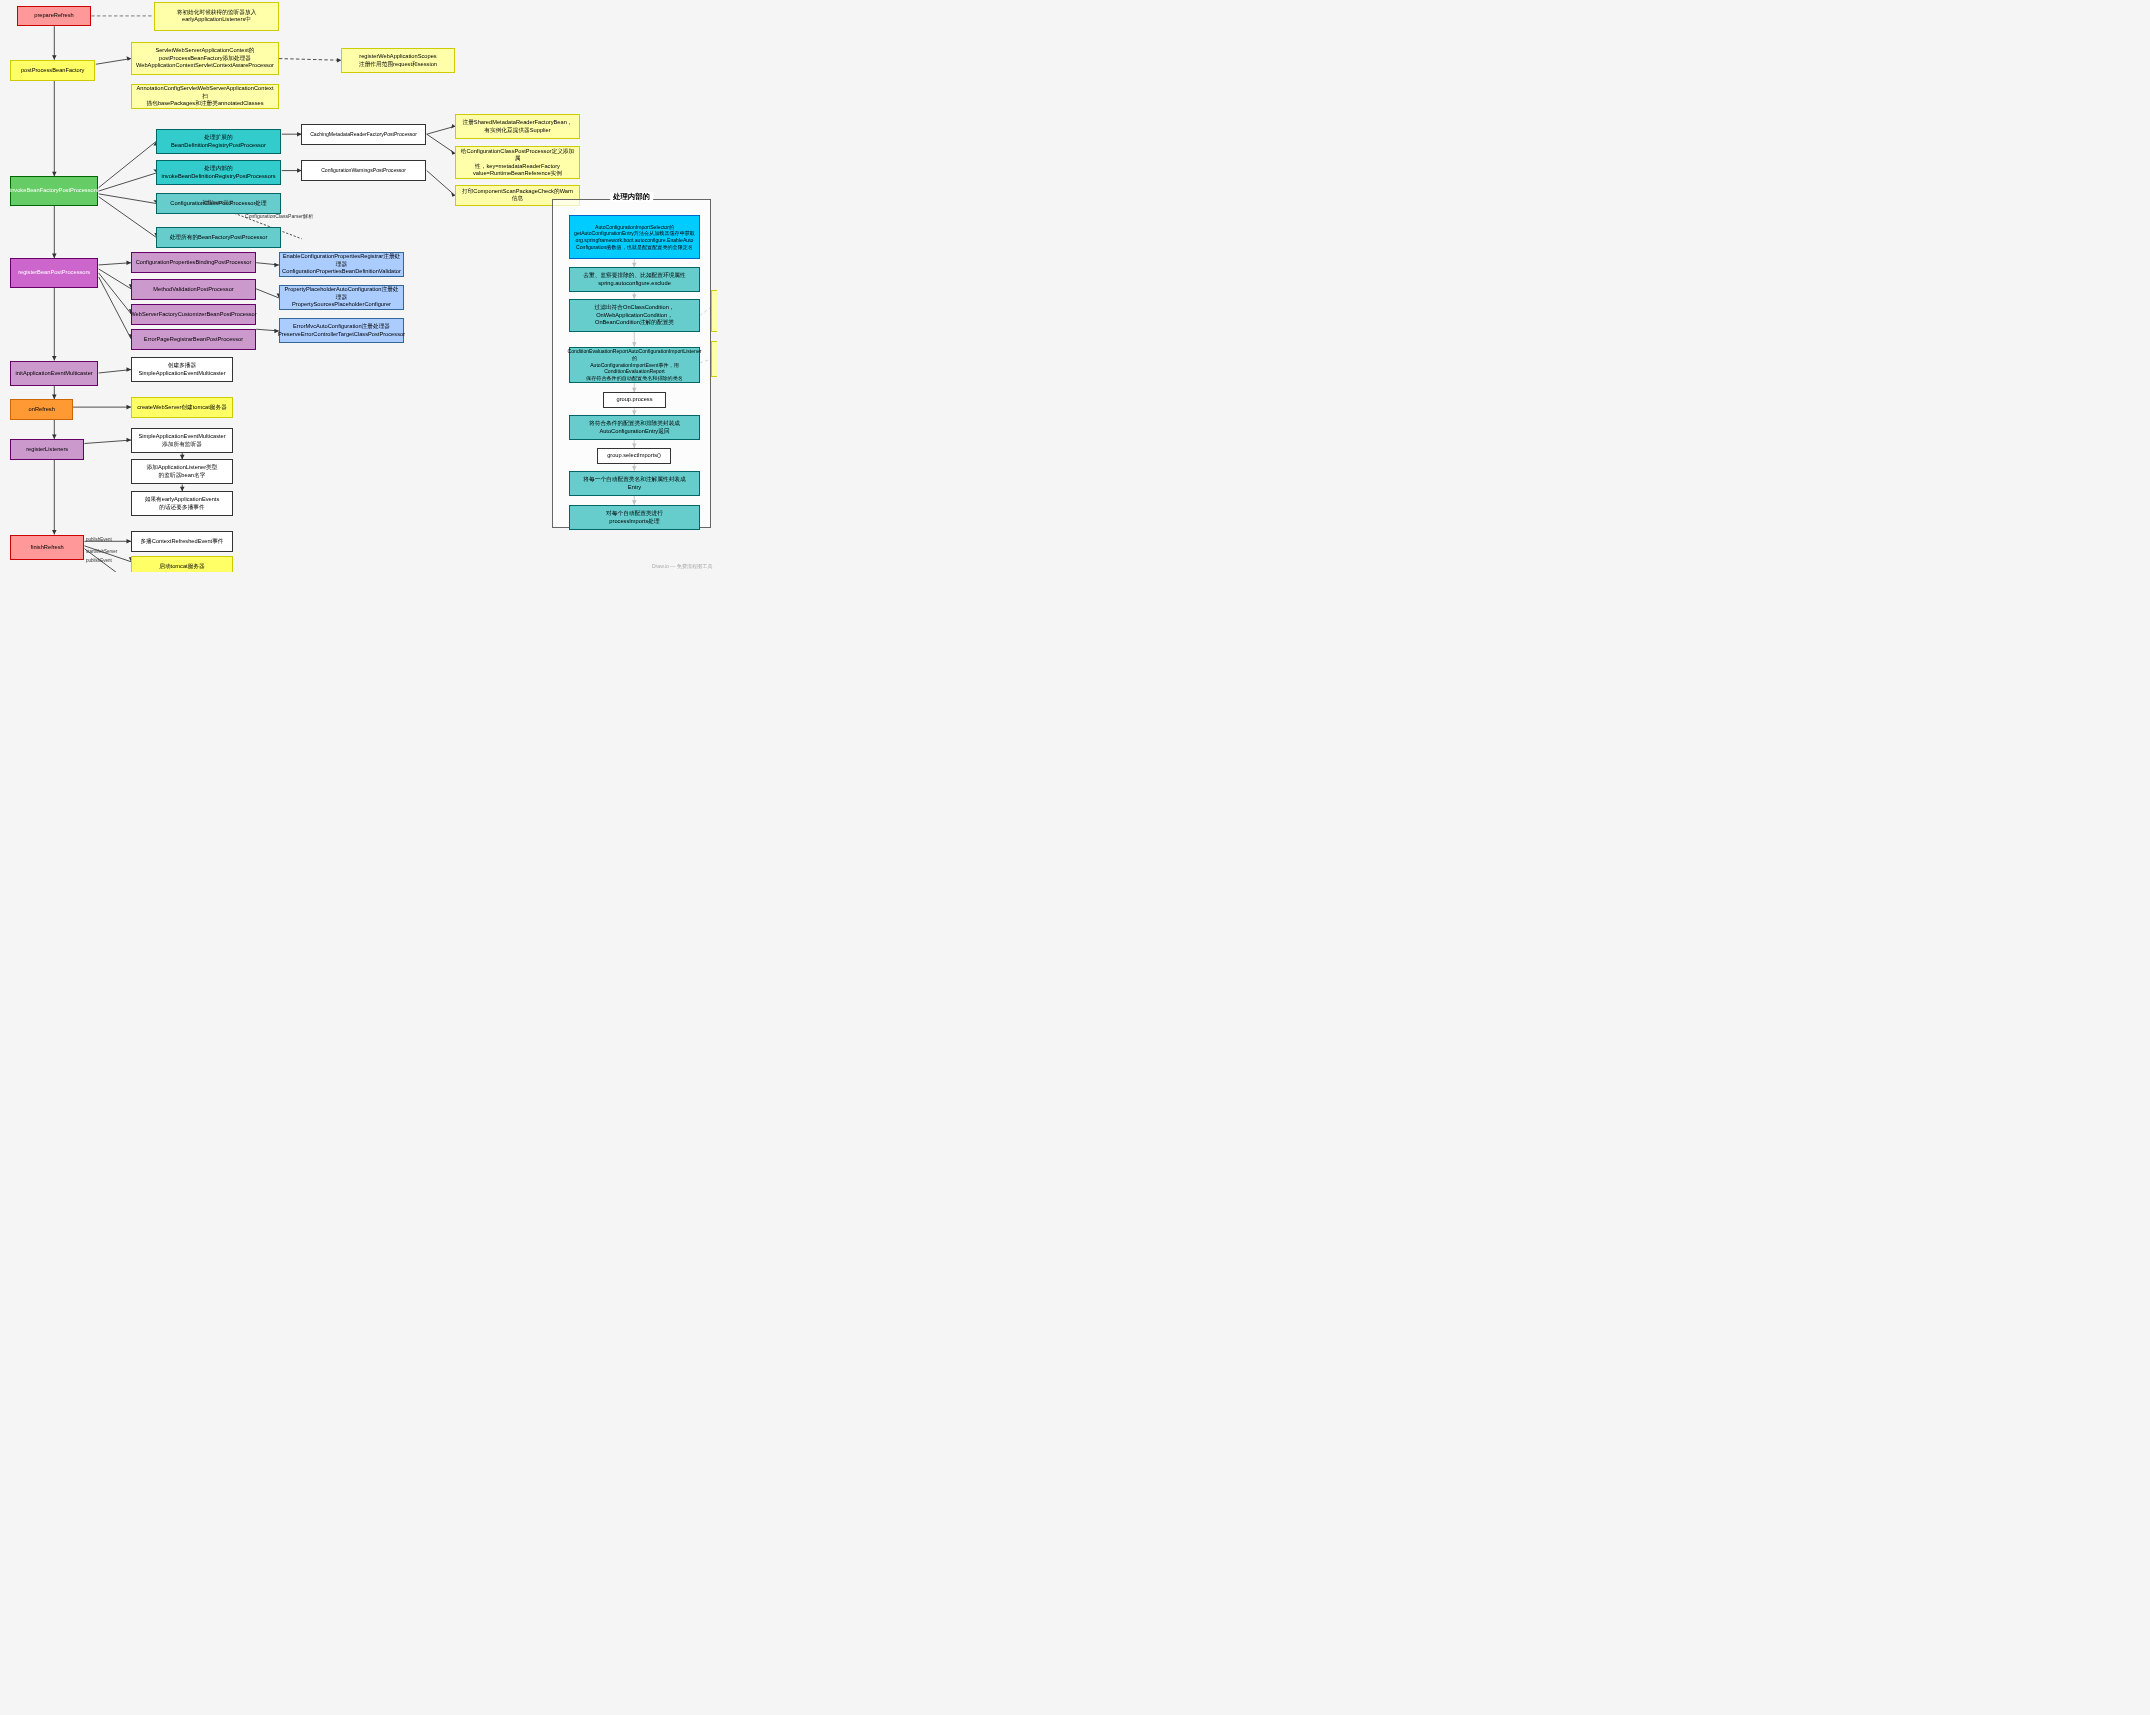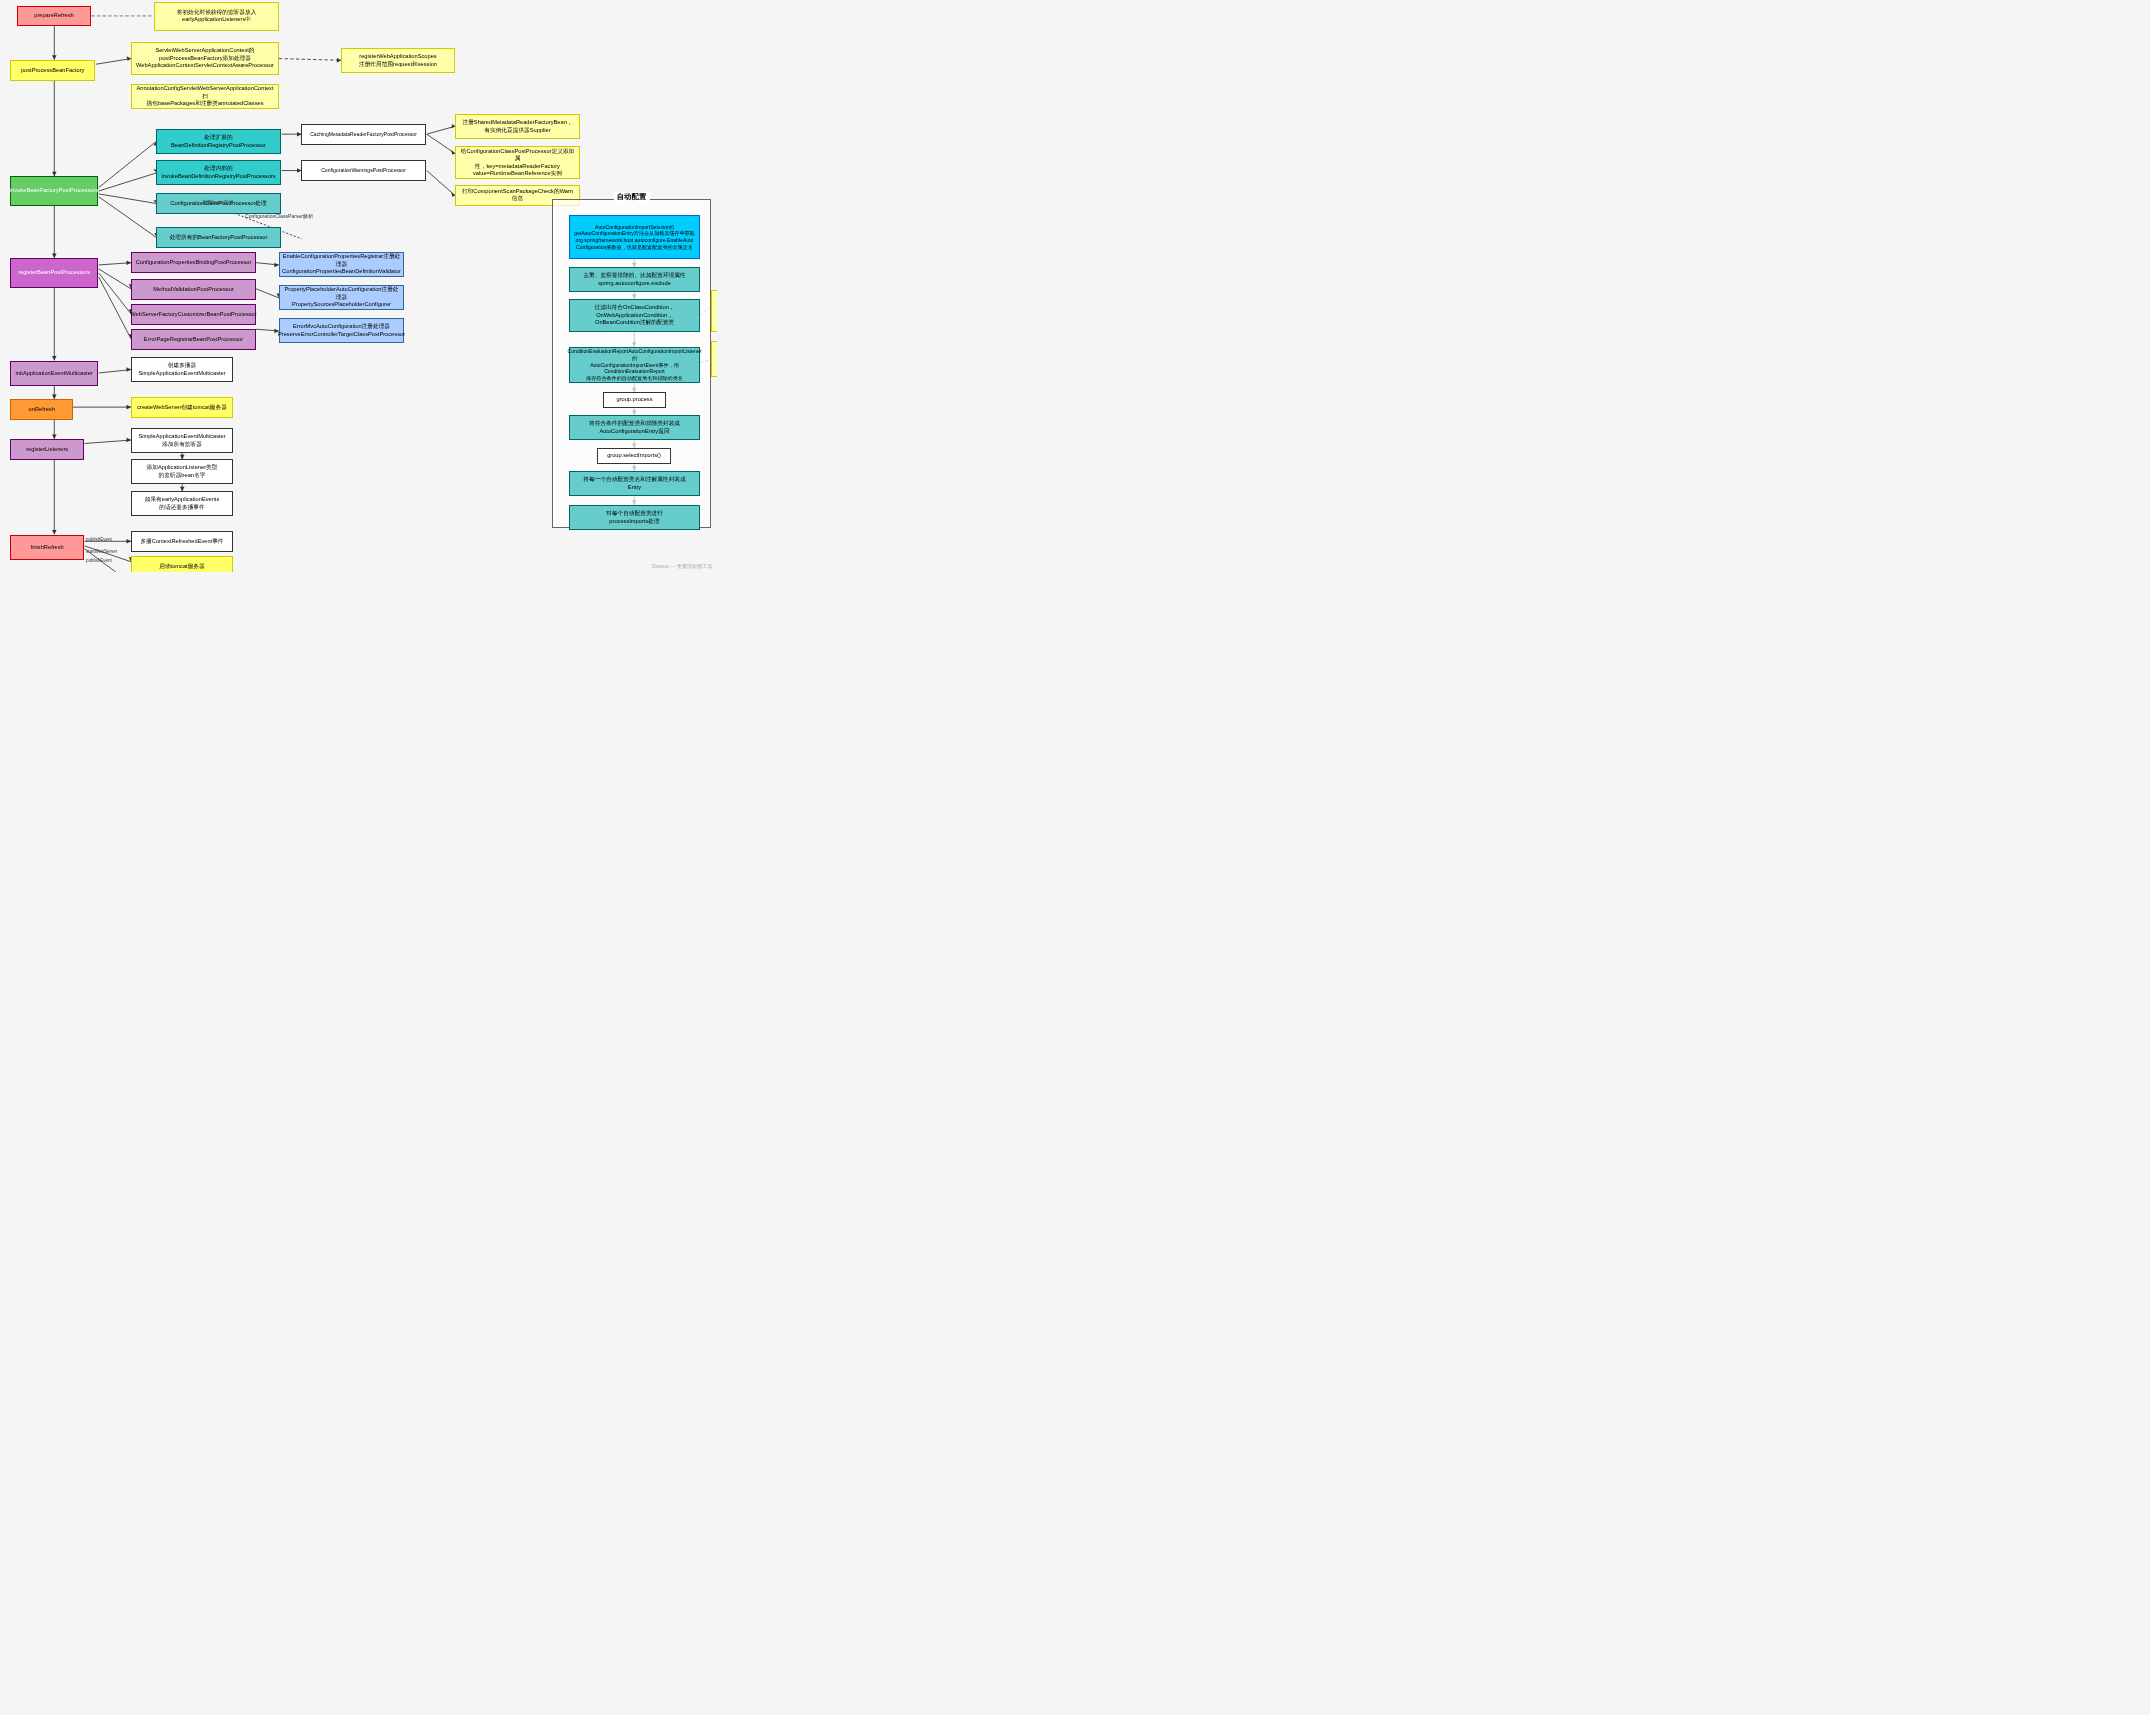--- a/index.html
+++ b/index.html
@@ -344,21 +344,21 @@
     <span>多播ContextRefreshedEvent事件</span>
   </div>
   <div class="node node-yellow" style="left:131px;top:556px;width:102px;height:20.5px;">
     <span>启动tomcat服务器</span>
   </div>
   <div class="node node-white" style="left:131px;top:579px;width:102px;height:20.5px;">
     <span>多播ServletWebServerInitializedEvent事件</span>
   </div>
 
   <div class="section-box" style="left:552px;top:199px;width:159px;height:329px;">
-    <div class="section-title" style="font-size:7.4px;font-weight:bold;">自动配置</div>
+    <div class="section-title" style="font-size:7.4px;font-weight:bold;">处理内部的</div>
   </div>
 
   <div class="node node-cyan" style="left:569px;top:215px;width:131px;height:44px;font-size:5.1px;">
     <span style="white-space:pre-line;">AutoConfigurationImportSelector的
 getAutoConfigurationEntry方法会从加载器缓存中获取
 org.springframework.boot.autoconfigure.EnableAuto
 Configuration函数值，也就是配置配置类的全限定名</span>
   </div>
   <div class="node node-teal-light" style="left:569px;top:267px;width:131px;height:25px;">
     <span style="white-space:pre-line;">去重、监察要排除的、比如配置环境属性

